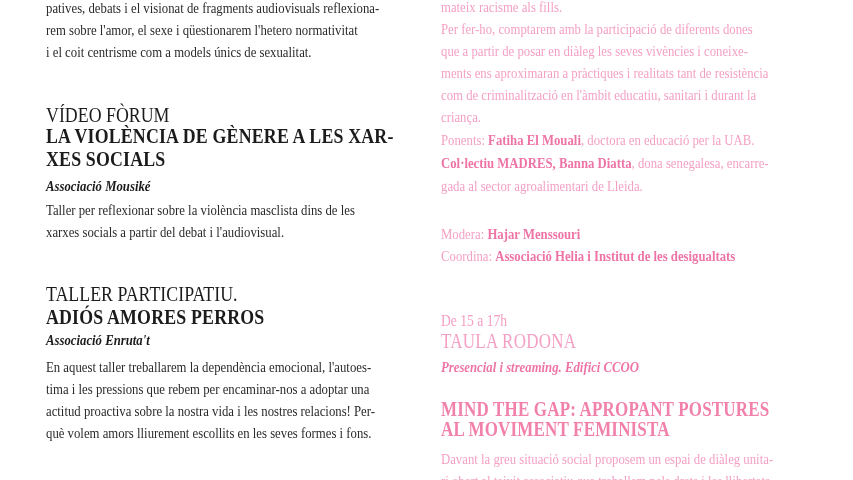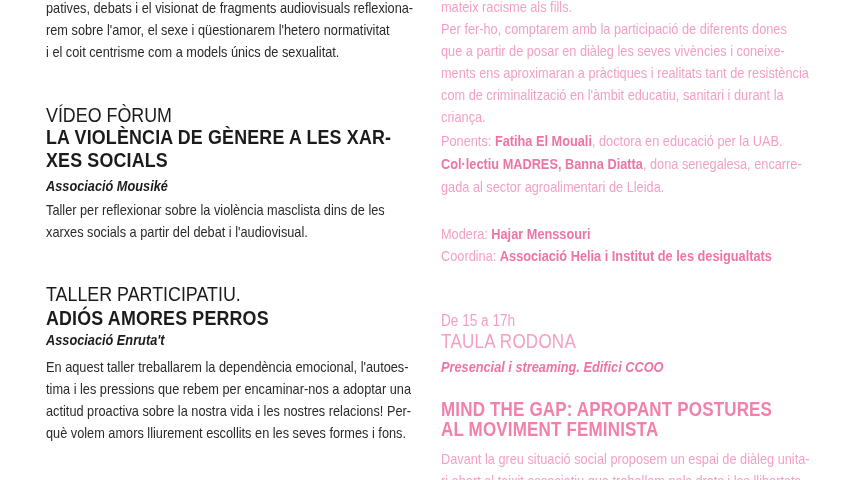--- a/index.html
+++ b/index.html
@@ -1,21 +1,21 @@
 <!DOCTYPE html>
 <html><head>
 <meta charset="utf-8">
 <style>
   html,body{margin:0;padding:0;background:#ffffff;}
   .page{
     position:relative;
     width:853px;height:480px;
     background:#ffffff;
     overflow:hidden;
-    font-family:Liberation Sans, sans-serif;
+    font-family:Liberation Serif, serif;
   }
   .blk{position:absolute;transform:scaleX(0.85);transform-origin:0 0;white-space:nowrap;}
   
   .body-black{font-size:15px;line-height:22px;color:#2a2a2a;}
   .kicker{font-size:21px;line-height:22px;font-weight:400;color:#1b1b1b;}
   .h-title{font-size:21px;line-height:23px;font-weight:700;color:#1b1b1b;letter-spacing:.2px;}
   .organizer{font-size:15px;line-height:20px;font-weight:700;font-style:italic;color:#1b1b1b;}
   
   .body-pink{font-size:15px;line-height:22px;color:#f4a0c4;}
   .pink-strong{color:#ee74a6;font-weight:700;}

